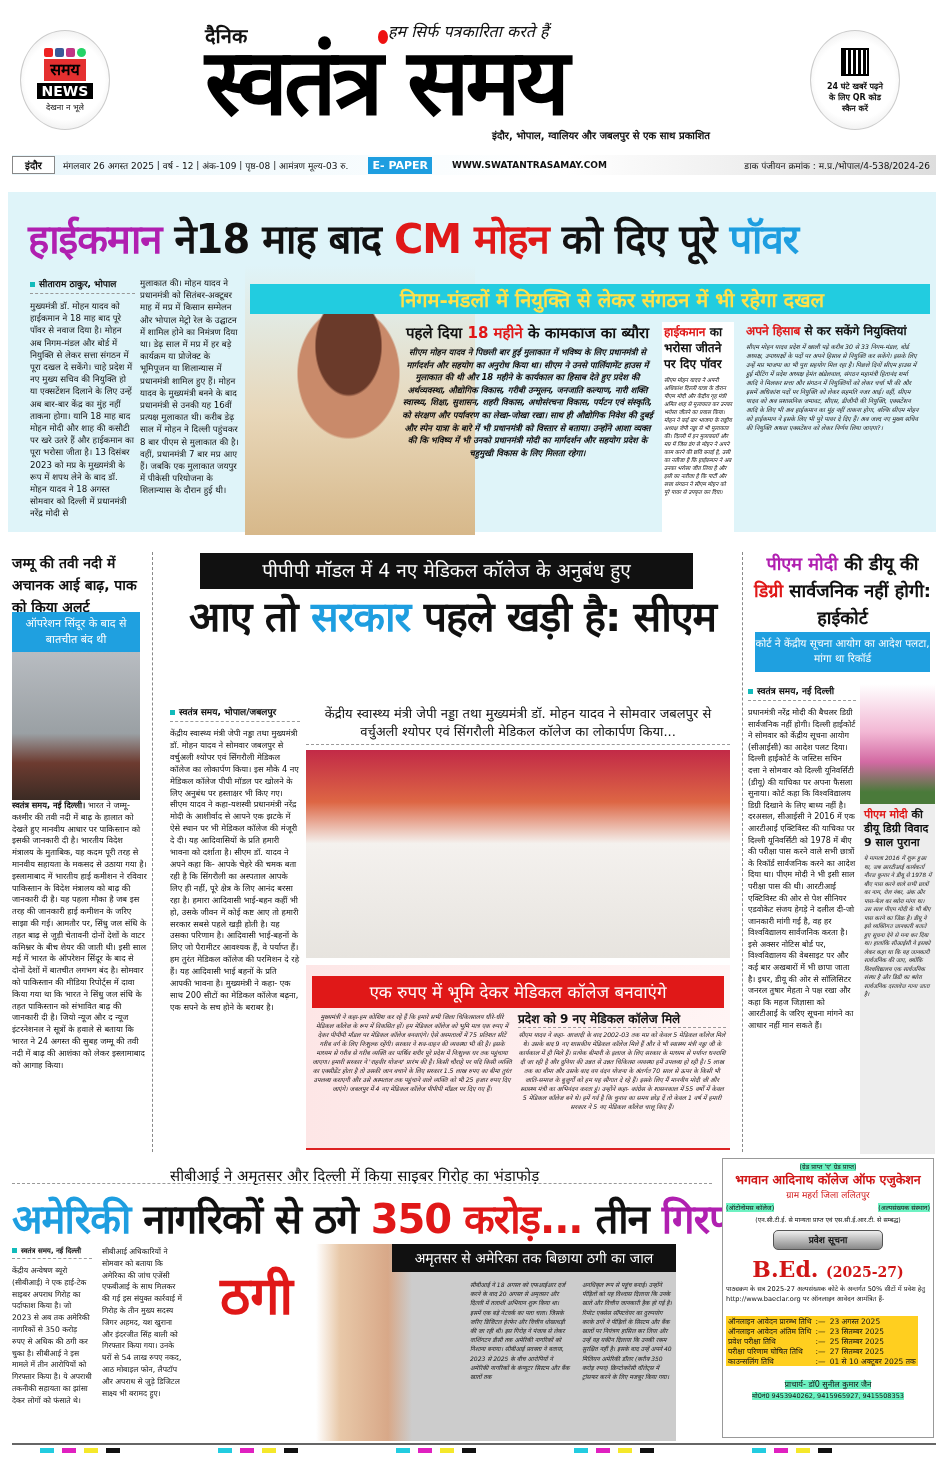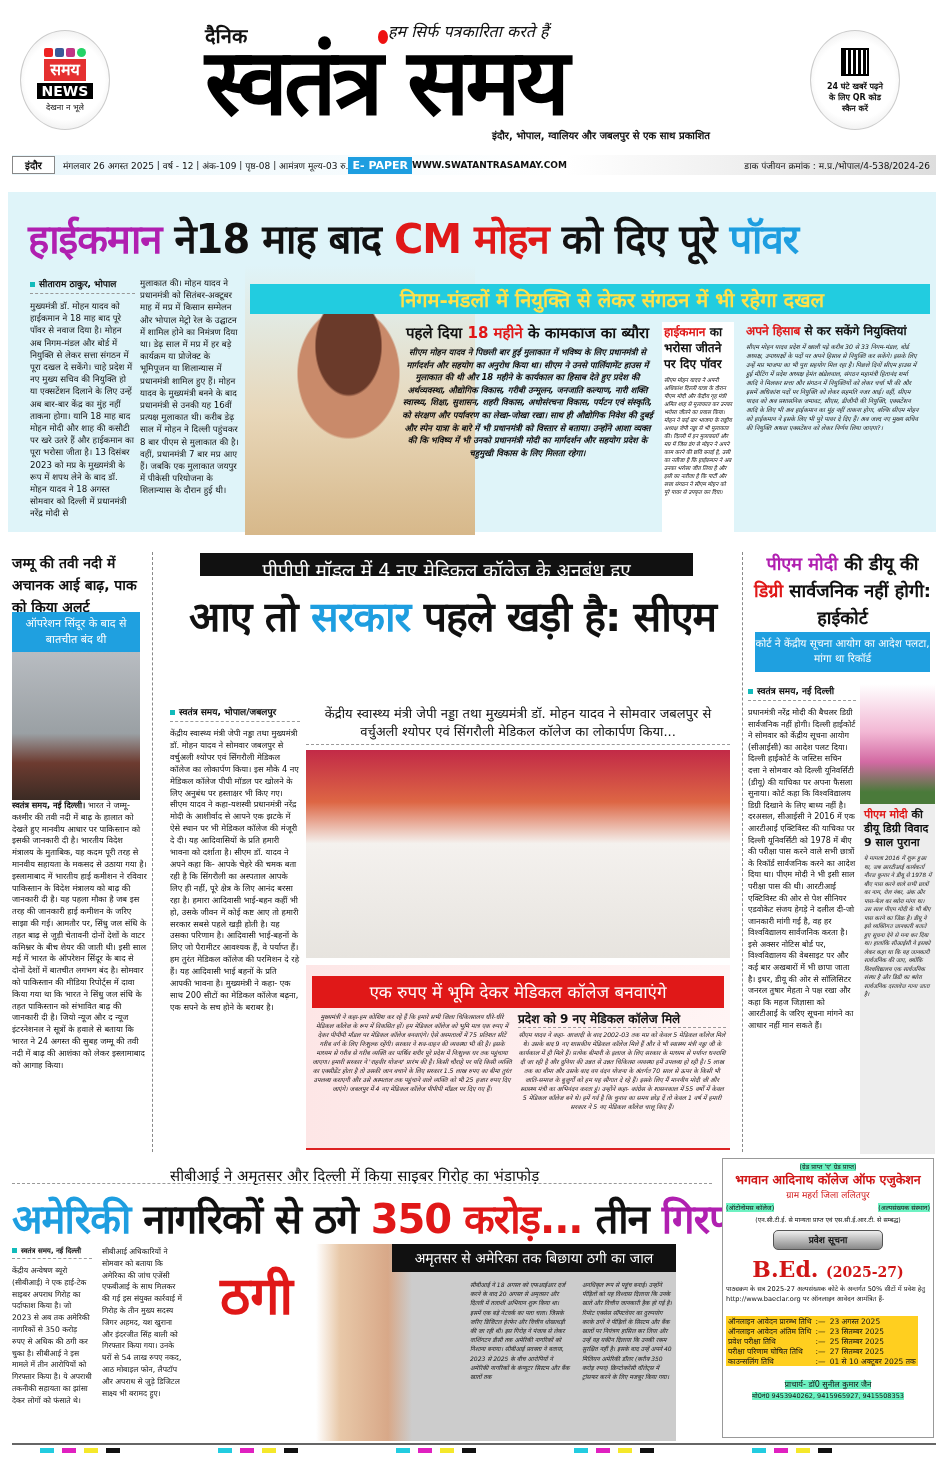--- a/index.html
+++ b/index.html
@@ -2,47 +2,47 @@
 <html><head>
 <meta charset="utf-8">
 <style>
 *{box-sizing:border-box;margin:0;padding:0}
 body{width:945px;height:1468px;background:#fff;font-family:"DejaVu Sans",sans-serif;color:#111;overflow:hidden;position:relative}
 .abs{position:absolute}
 
 .logo-l{left:20px;top:30px;width:90px;height:100px;border-radius:50%;background:radial-gradient(circle,#fff 60%,#ddd 100%);border:1px solid #ccc;display:flex;flex-direction:column;align-items:center;justify-content:center}
 .social{display:flex;gap:2px;margin-bottom:2px}
 .social span{width:9px;height:9px;border-radius:2px;display:block}
-.samay{background:#e53030;color:#ffffff;font-weight:bold;font-size:16px;padding:2px 6px;line-height:18px}
+.samay{background:#e53030;color:#000000;font-weight:bold;font-size:16px;padding:2px 6px;line-height:18px}
 .news{background:#000;color:#fff;font-weight:bold;font-size:14px;padding:0 5px;margin-top:2px}
 .tagline-l{font-size:8px;margin-top:2px}
 .title-main{left:205px;top:38px;font-size:92px;font-weight:bold;letter-spacing:-4px;line-height:90px;color:#000}
 .dainik{left:205px;top:22px;font-size:20px;font-weight:bold}
 .motto{left:388px;top:20px;font-size:16px;font-style:italic}
 .dot{left:378px;top:30px;width:10px;height:14px;border-radius:50%;background:#e11}
 .cities{left:492px;top:128px;font-size:10px;font-weight:bold}
 .logo-r{left:810px;top:30px;width:90px;height:100px;border-radius:50%;background:radial-gradient(circle,#fff 60%,#ddd 100%);border:1px solid #ccc;display:flex;flex-direction:column;align-items:center;justify-content:center;font-size:8px;text-align:center}
 .qr{width:28px;height:28px;background:repeating-linear-gradient(90deg,#000 0 3px,#fff 3px 5px),#000;margin-bottom:4px;border:2px solid #000}
 
 .dateline{left:12px;top:155px;width:924px;height:20px;background:linear-gradient(90deg,#e9f6fb,#fff 60%,#ddd);display:flex;align-items:center;font-size:9px}
 .dateline .city{background:#fff;border:1px solid #888;padding:1px 12px;font-weight:bold;font-size:10px;margin-right:8px}
-.dateline .epaper{background:#1e9ee0;color:#fff;font-weight:bold;padding:2px 4px;margin:0 0;font-size:11px}
+.dateline .epaper{background:#1e9ee0;color:#fff;font-weight:bold;padding:2px 4px;margin:0 20px;font-size:11px}
 .dateline .reg{margin-left:auto;padding-right:6px}
 
 .lead{left:8px;top:192px;width:928px;height:340px;background:#dff4f9}
 .headline1{left:28px;top:210px;font-size:40px;font-weight:bold;white-space:nowrap;letter-spacing:-1px}
 .byline{font-size:9px;font-weight:bold;border-bottom:1px dashed #999;padding-bottom:3px;margin-bottom:6px}
 .byline:before{content:"";display:inline-block;width:5px;height:5px;background:#1bb;margin-right:4px}
 .col{font-size:8.6px;line-height:12.2px;text-align:left}
 .photo-cm{left:245px;top:265px;width:230px;height:270px;background:radial-gradient(ellipse at 45% 30%,#6a3a2a 0 18%,transparent 19%),radial-gradient(ellipse at 45% 40%,#c98a6a 0 28%,transparent 29%),linear-gradient(180deg,#dff4f9 0%,#e8d7b9 55%,#d7b88a 100%)}
 .subbar{left:250px;top:284px;width:680px;height:30px;background:#22cce0;color:#ffe14a;font-size:20px;font-weight:bold;padding:2px 12px 0 150px;white-space:nowrap}
 .box-title{font-weight:bold;font-size:15px}
 .panel{background:#fff}
 
-.black-banner{left:200px;top:553px;width:493px;height:23px;background:#111;color:#fff;font-size:19px;text-align:center;line-height:35px}
+.black-banner{left:200px;top:553px;width:493px;height:36px;background:#111;color:#fff;font-size:19px;text-align:center;line-height:35px}
 .headline2{left:180px;top:592px;width:545px;font-size:41px;font-weight:bold;line-height:50px;text-align:center;letter-spacing:-1px}
 .lc-head{left:12px;top:552px;width:125px;font-size:14px;font-weight:bold;line-height:22px}
 .lc-tag{left:12px;top:612px;width:128px;height:40px;background:#1fa0e0;color:#fff;font-size:11px;text-align:center;padding-top:4px;line-height:16px}
 .lc-photo{left:12px;top:652px;width:128px;height:148px;background:linear-gradient(180deg,#b8bcc1 0%,#9aa0a4 55%,#6d3b30 75%,#3b2b24 100%)}
 .rc-head{left:750px;top:550px;width:185px;font-size:18px;font-weight:bold;line-height:27px;text-align:center}
 .rc-tag{left:755px;top:632px;width:175px;height:40px;background:#1fa0e0;color:#fff;font-size:10.5px;text-align:center;padding-top:4px;line-height:15px}
 .vline{width:1px;border-left:1px dashed #888}
 .group-photo{left:306px;top:750px;width:424px;height:208px;background:linear-gradient(180deg,#c22a47 0%,#d64 25%,#f4f1ee 45%,#e7e4df 100%)}
 .pink-box{left:306px;top:965px;width:424px;height:185px;background:linear-gradient(90deg,#fde6e6,#fff5f5);border-bottom:2px solid #d22}
 .red-bar{left:312px;top:976px;width:412px;height:32px;background:#e01818;color:#fff;font-size:17px;text-align:center;line-height:32px}

